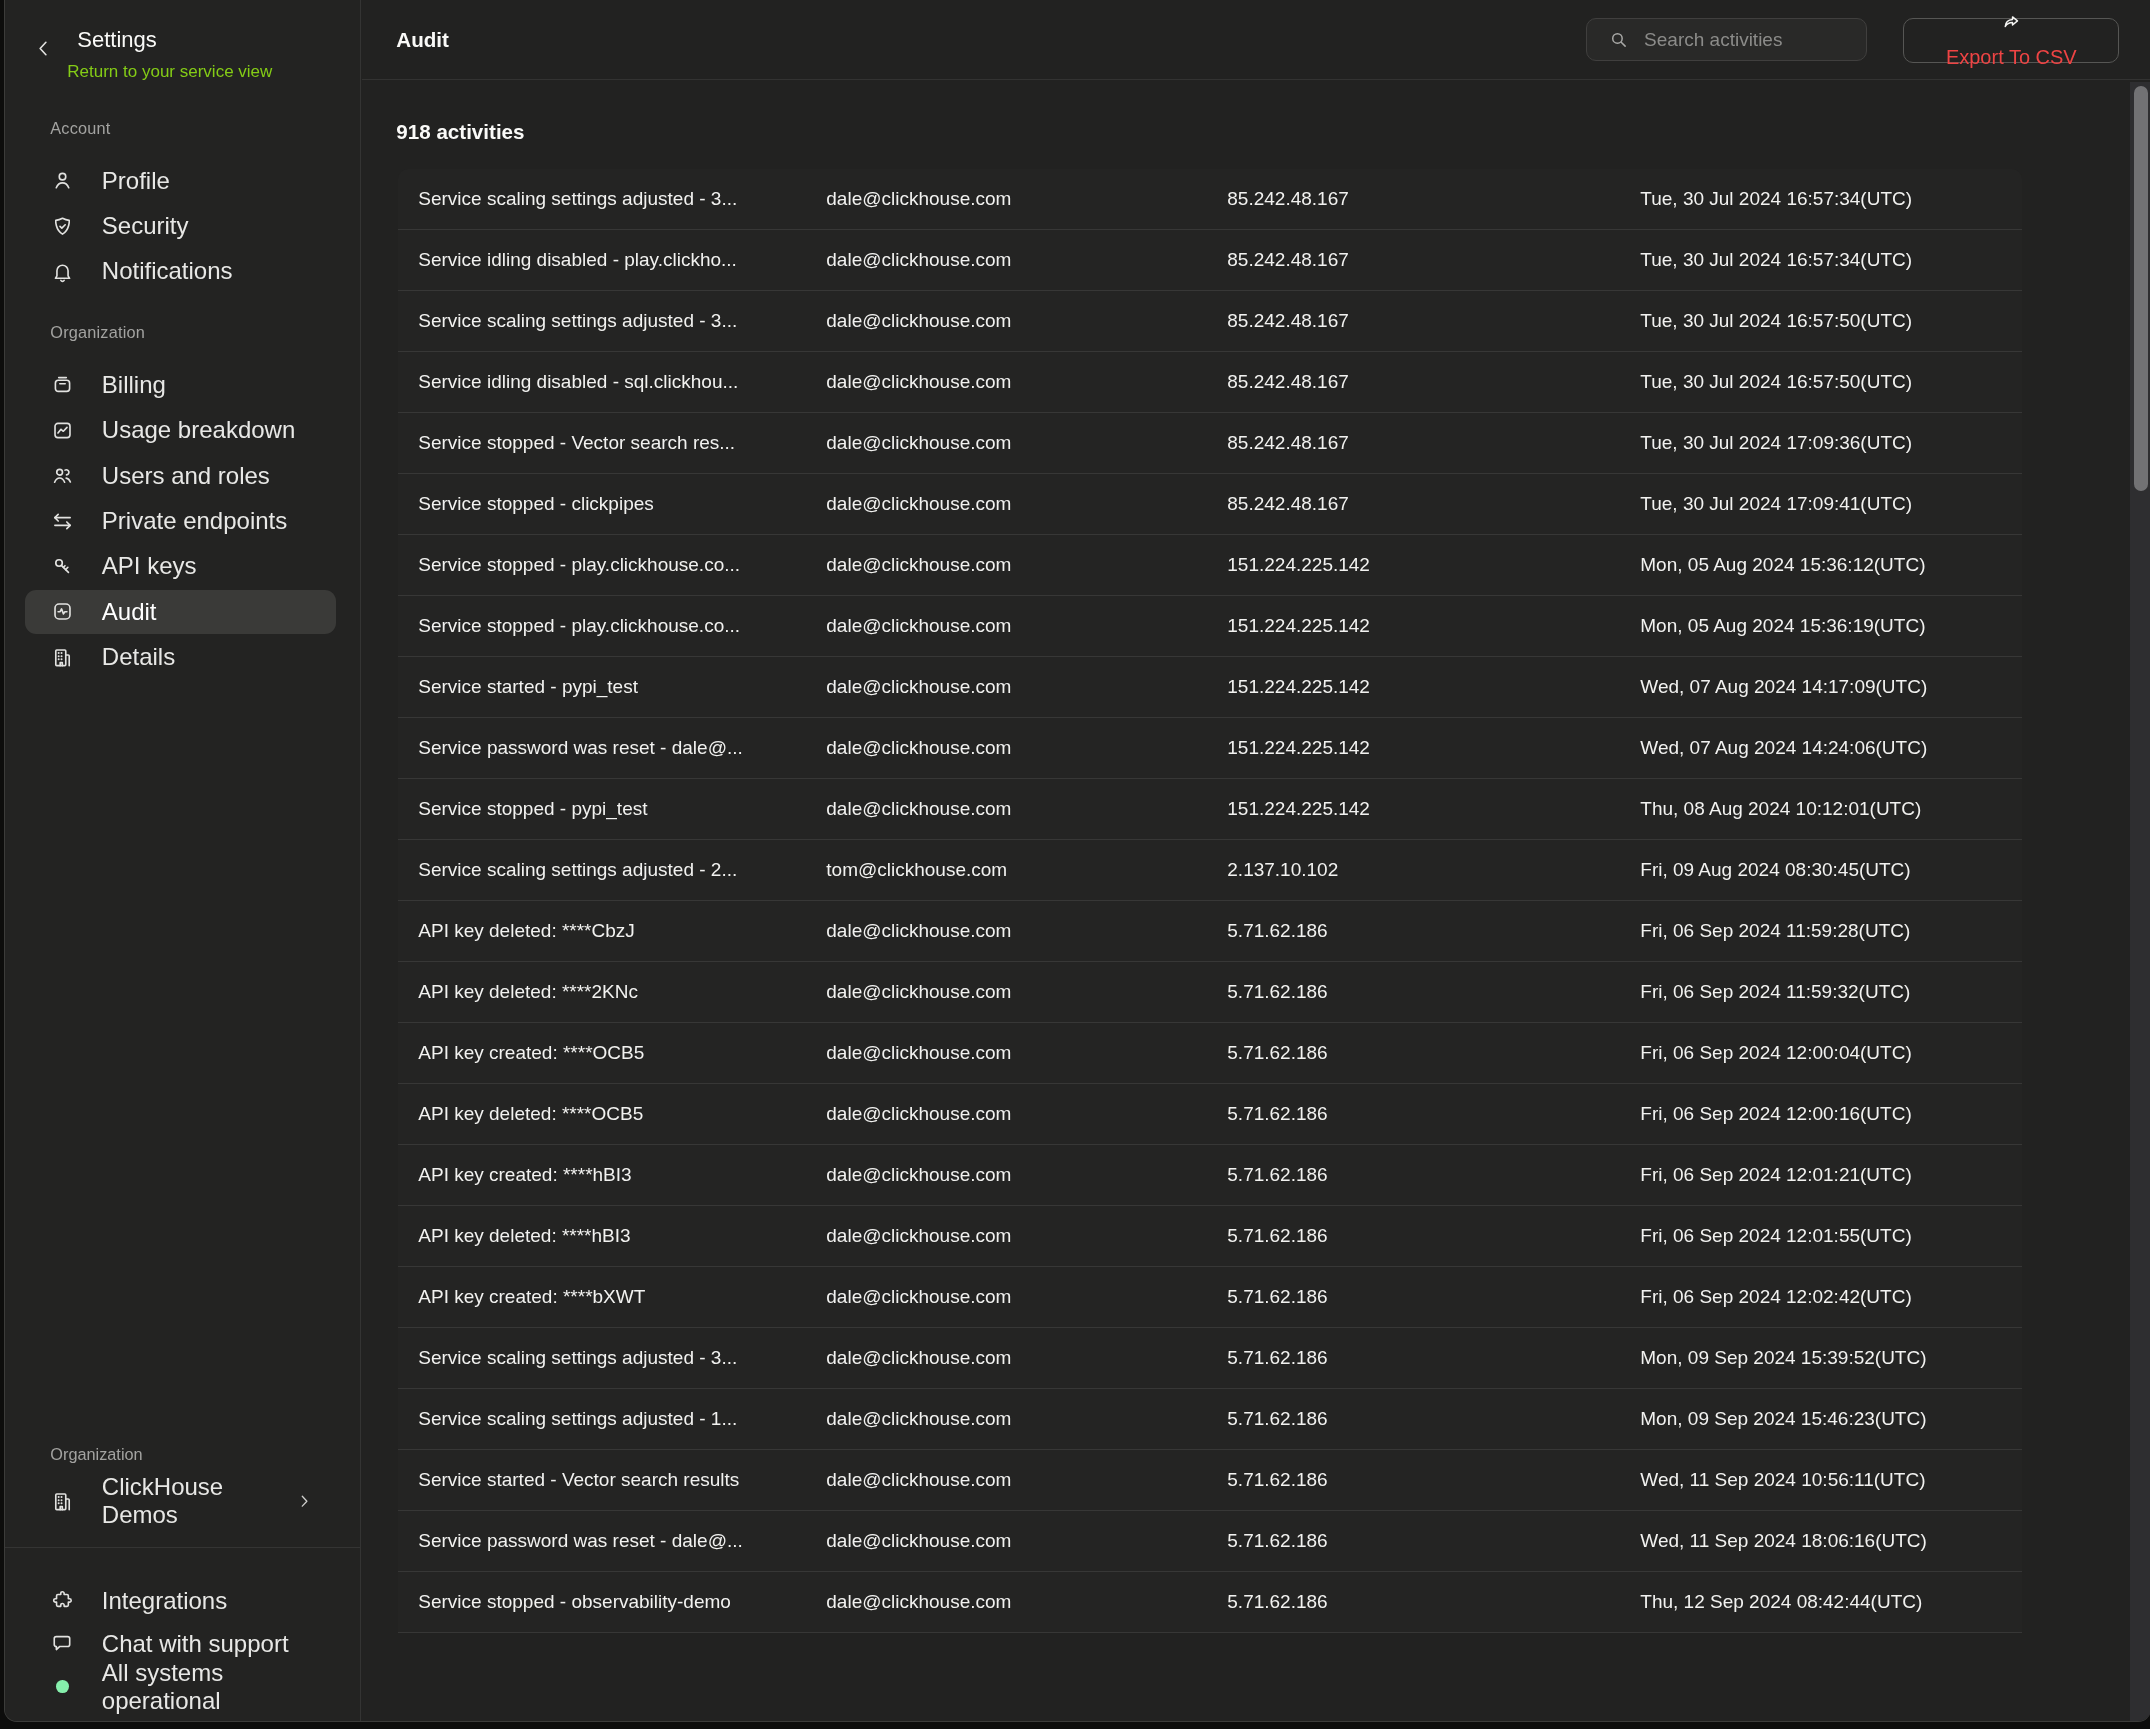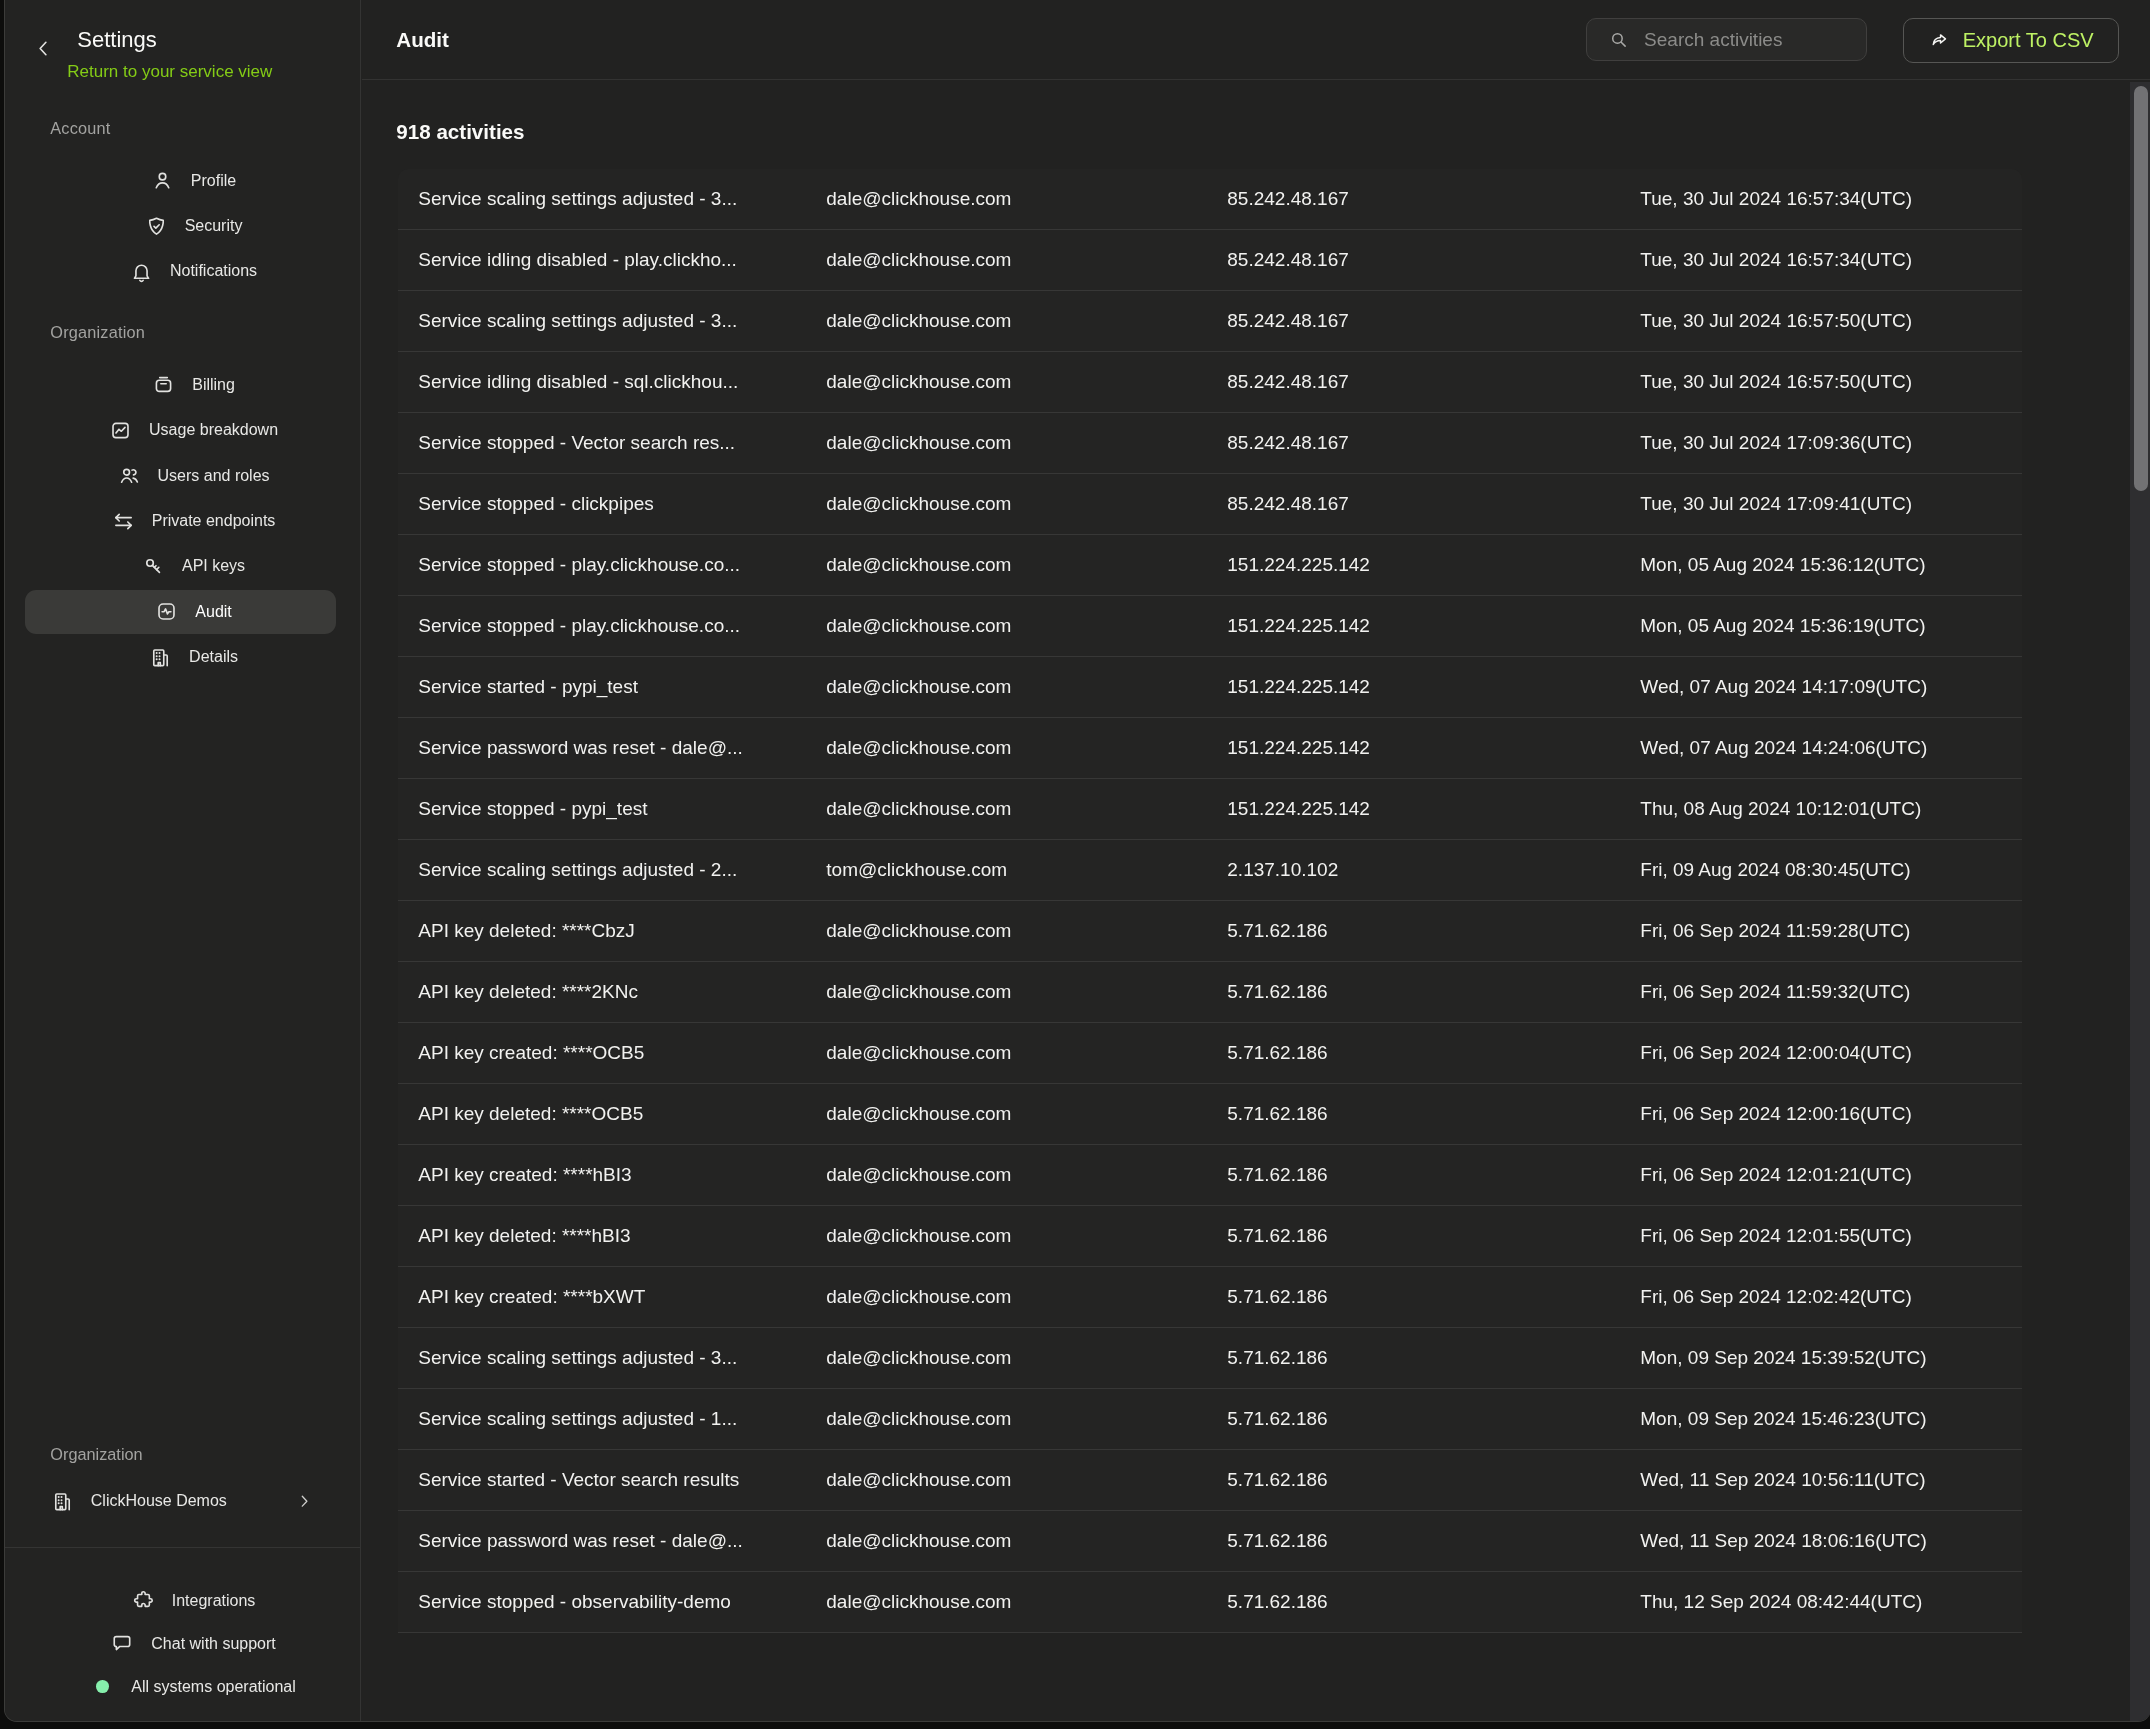--- a/index.html
+++ b/index.html
@@ -17,21 +17,21 @@
   .back{position:absolute;left:27px;top:37px;width:25.5px;height:25.5px;color:#e4e4e2;cursor:pointer;}
   .back svg{width:25.5px;height:25.5px;}
   .sb-title{position:absolute;left:72px;top:24px;font-size:22px;font-weight:400;color:#fafaf8;line-height:31px;}
   .sb-sub{position:absolute;left:62px;top:60px;font-size:17px;color:#84cc16;line-height:23px;}
 
   .sb-sections{position:absolute;left:0;right:0;top:106px;}
   .sb-label{margin:11.3px 24px 18.4px 45px;height:23px;line-height:23px;
             font-size:16.3px;font-weight:500;color:#a3a3a1;letter-spacing:0.2px;}
   .sb-label.second{margin-top:28px;}
   .sb-item{height:44px;margin:1.4px 24px 0 20px;border-radius:11.3px;display:flex;align-items:center;
-           padding-left:25.5px;gap:17px;font-size:16px;color:#e8e8e6;cursor:pointer;box-sizing:border-box;justify-content:center;}
+           padding-left:25.5px;gap:28px;font-size:24px;color:#e8e8e6;cursor:pointer;box-sizing:border-box;}
   .sb-item.selected{background:var(--c-selected,#3a3a38);color:#ffffff;font-weight:500;}
   .icon{display:inline-flex;width:23px;height:23px;flex:0 0 23px;align-items:center;justify-content:center;color:#e2e2e0;}
   .icon svg{width:23px;height:23px;}
   .sb-item .chev-r{margin-left:auto;margin-right:21px;color:#cfcfcd;}
   .sb-item .chev-r svg{width:18.4px;height:18.4px;}
 
   .sb-footer-label{position:absolute;left:45px;top:1443px;height:23px;line-height:23px;
                    font-size:16.3px;font-weight:500;color:#a3a3a1;}
   .org-item{position:absolute;left:0;right:0;top:1479px;margin:0;width:auto;}
   .org-item.sb-item{margin:0 24px 0 20px;}
@@ -50,21 +50,21 @@
               background:#292928;border:1.4px solid #403f3e;border-radius:10px;
               display:flex;align-items:center;padding:0 14px 0 21px;gap:12.8px;}
   .search-box .icon{color:#a9a9a7;width:21px;height:21px;flex-basis:21px;}
   .search-box .icon svg{width:21px;height:21px;}
   .search-box input{flex:1;background:transparent;border:none;outline:none;
                     font-family:inherit;font-size:19px;color:#ececea;min-width:0;}
   .search-box input::placeholder{color:#8b8b89;}
   .export-btn{position:absolute;left:1541px;top:17.7px;width:216px;height:45px;box-sizing:border-box;
               background:transparent;border:1.4px solid #565654;border-radius:10px;
               display:flex;align-items:center;justify-content:center;gap:12.8px;
-              font-family:inherit;font-size:20px;font-weight:500;color:#bef264;cursor:pointer;}
+              font-family:inherit;font-size:20px;font-weight:500;color:#ef4444;cursor:pointer;flex-direction:column;}
   .export-btn .icon{width:21px;height:21px;flex-basis:21px;color:#f5f5f3;}
   .export-btn .icon svg{width:21px;height:21px;}
 
   .count{position:absolute;left:34px;top:118px;font-size:20.6px;font-weight:700;color:#fafaf8;line-height:27px;}
 
   .table{position:absolute;left:36px;top:169px;width:1624px;background:#242423;border-radius:10px 10px 0 0;}
   .thead{display:grid;grid-template-columns:408px 401px 413px auto;height:51px;align-items:center;
          background:var(--c-thead,#2b2b2a);border-radius:10px 10px 0 0;
          border-bottom:1.4px solid rgba(255,255,255,.08);box-sizing:border-box;}
   .th{padding-left:20px;font-size:18.4px;font-weight:700;color:#f5f5f3;display:flex;align-items:center;gap:7px;cursor:pointer;}

